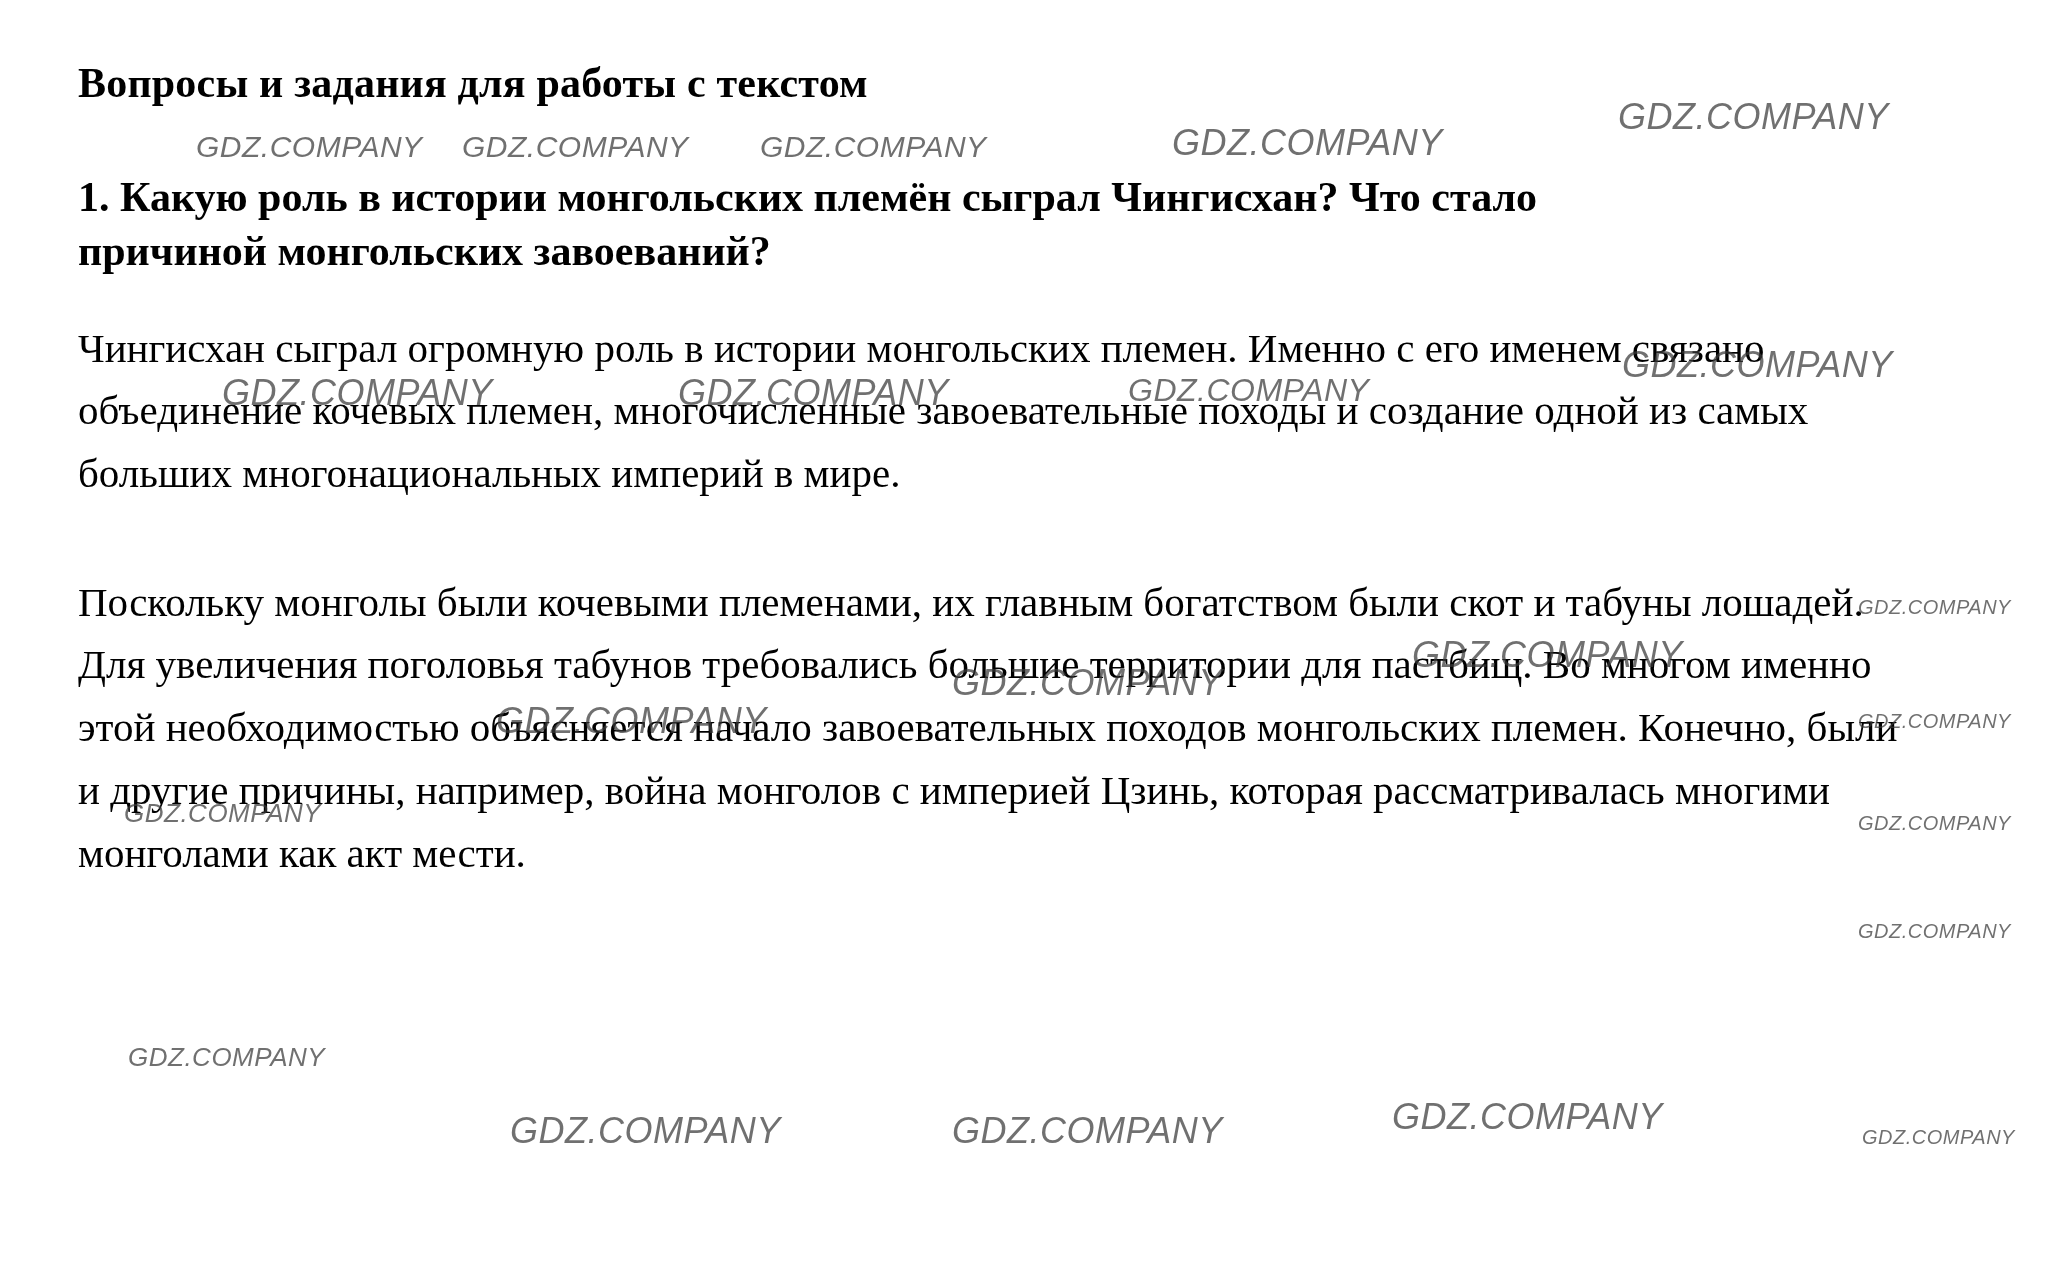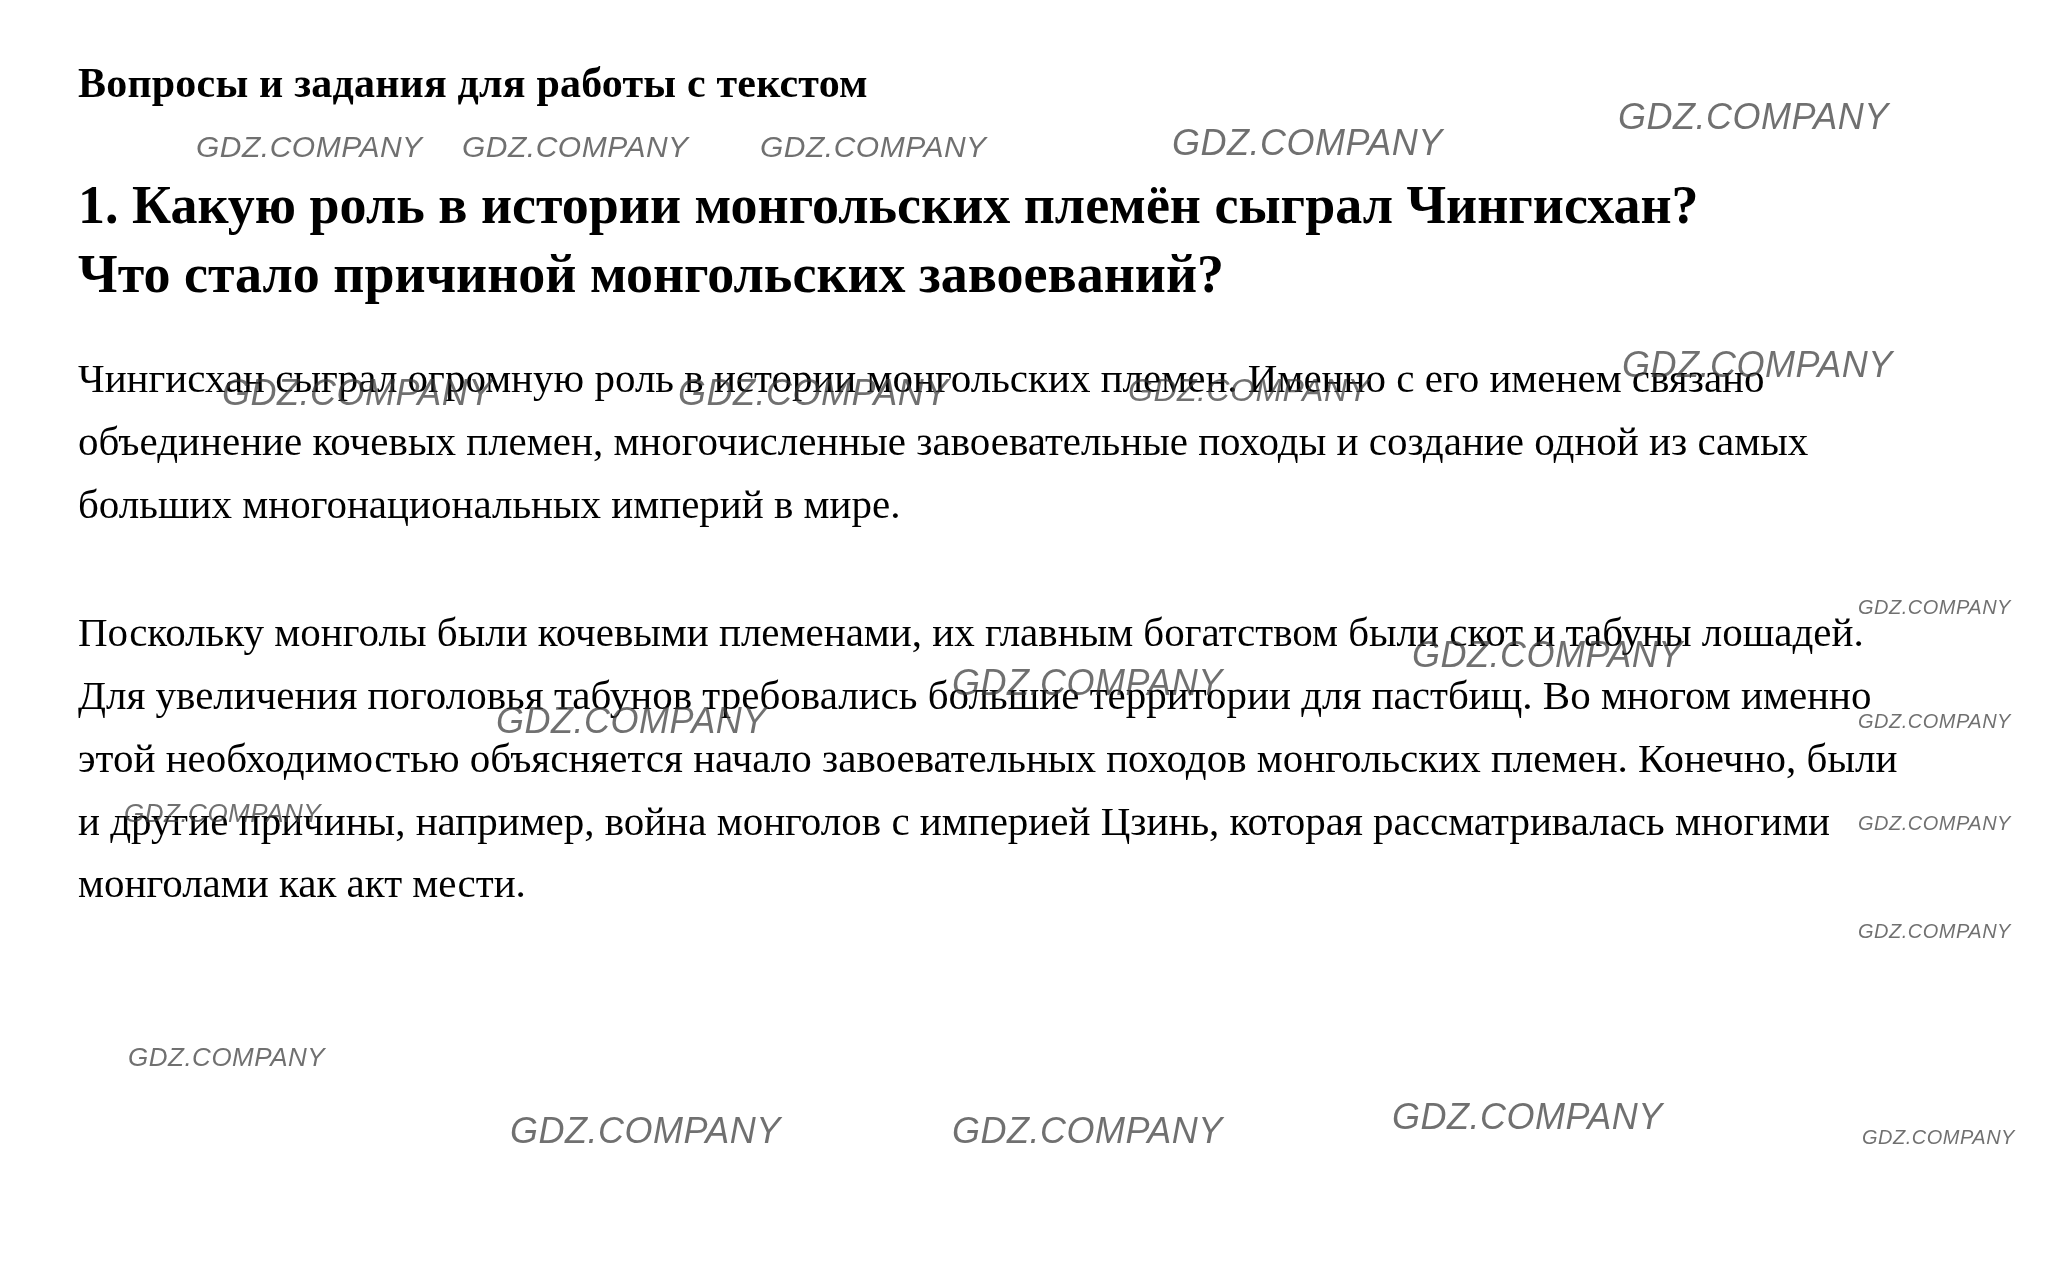--- a/index.html
+++ b/index.html
@@ -33,21 +33,21 @@
     font-weight: bold;
     font-size: 42px;
     line-height: 1.12;
     margin: 0 0 0 0;
     letter-spacing: 0.2px;
   }
 
   .question {
     font-family: "Liberation Serif", serif;
     font-weight: bold;
-    font-size: 54px;
+    font-size: 42px;
     line-height: 1.28;
     margin: 64px 0 0 0;
     max-width: 1640px;
   }
 
   .answer-block {
     font-family: "Liberation Serif", serif;
     font-weight: normal;
     font-size: 41px;
     line-height: 1.53;

